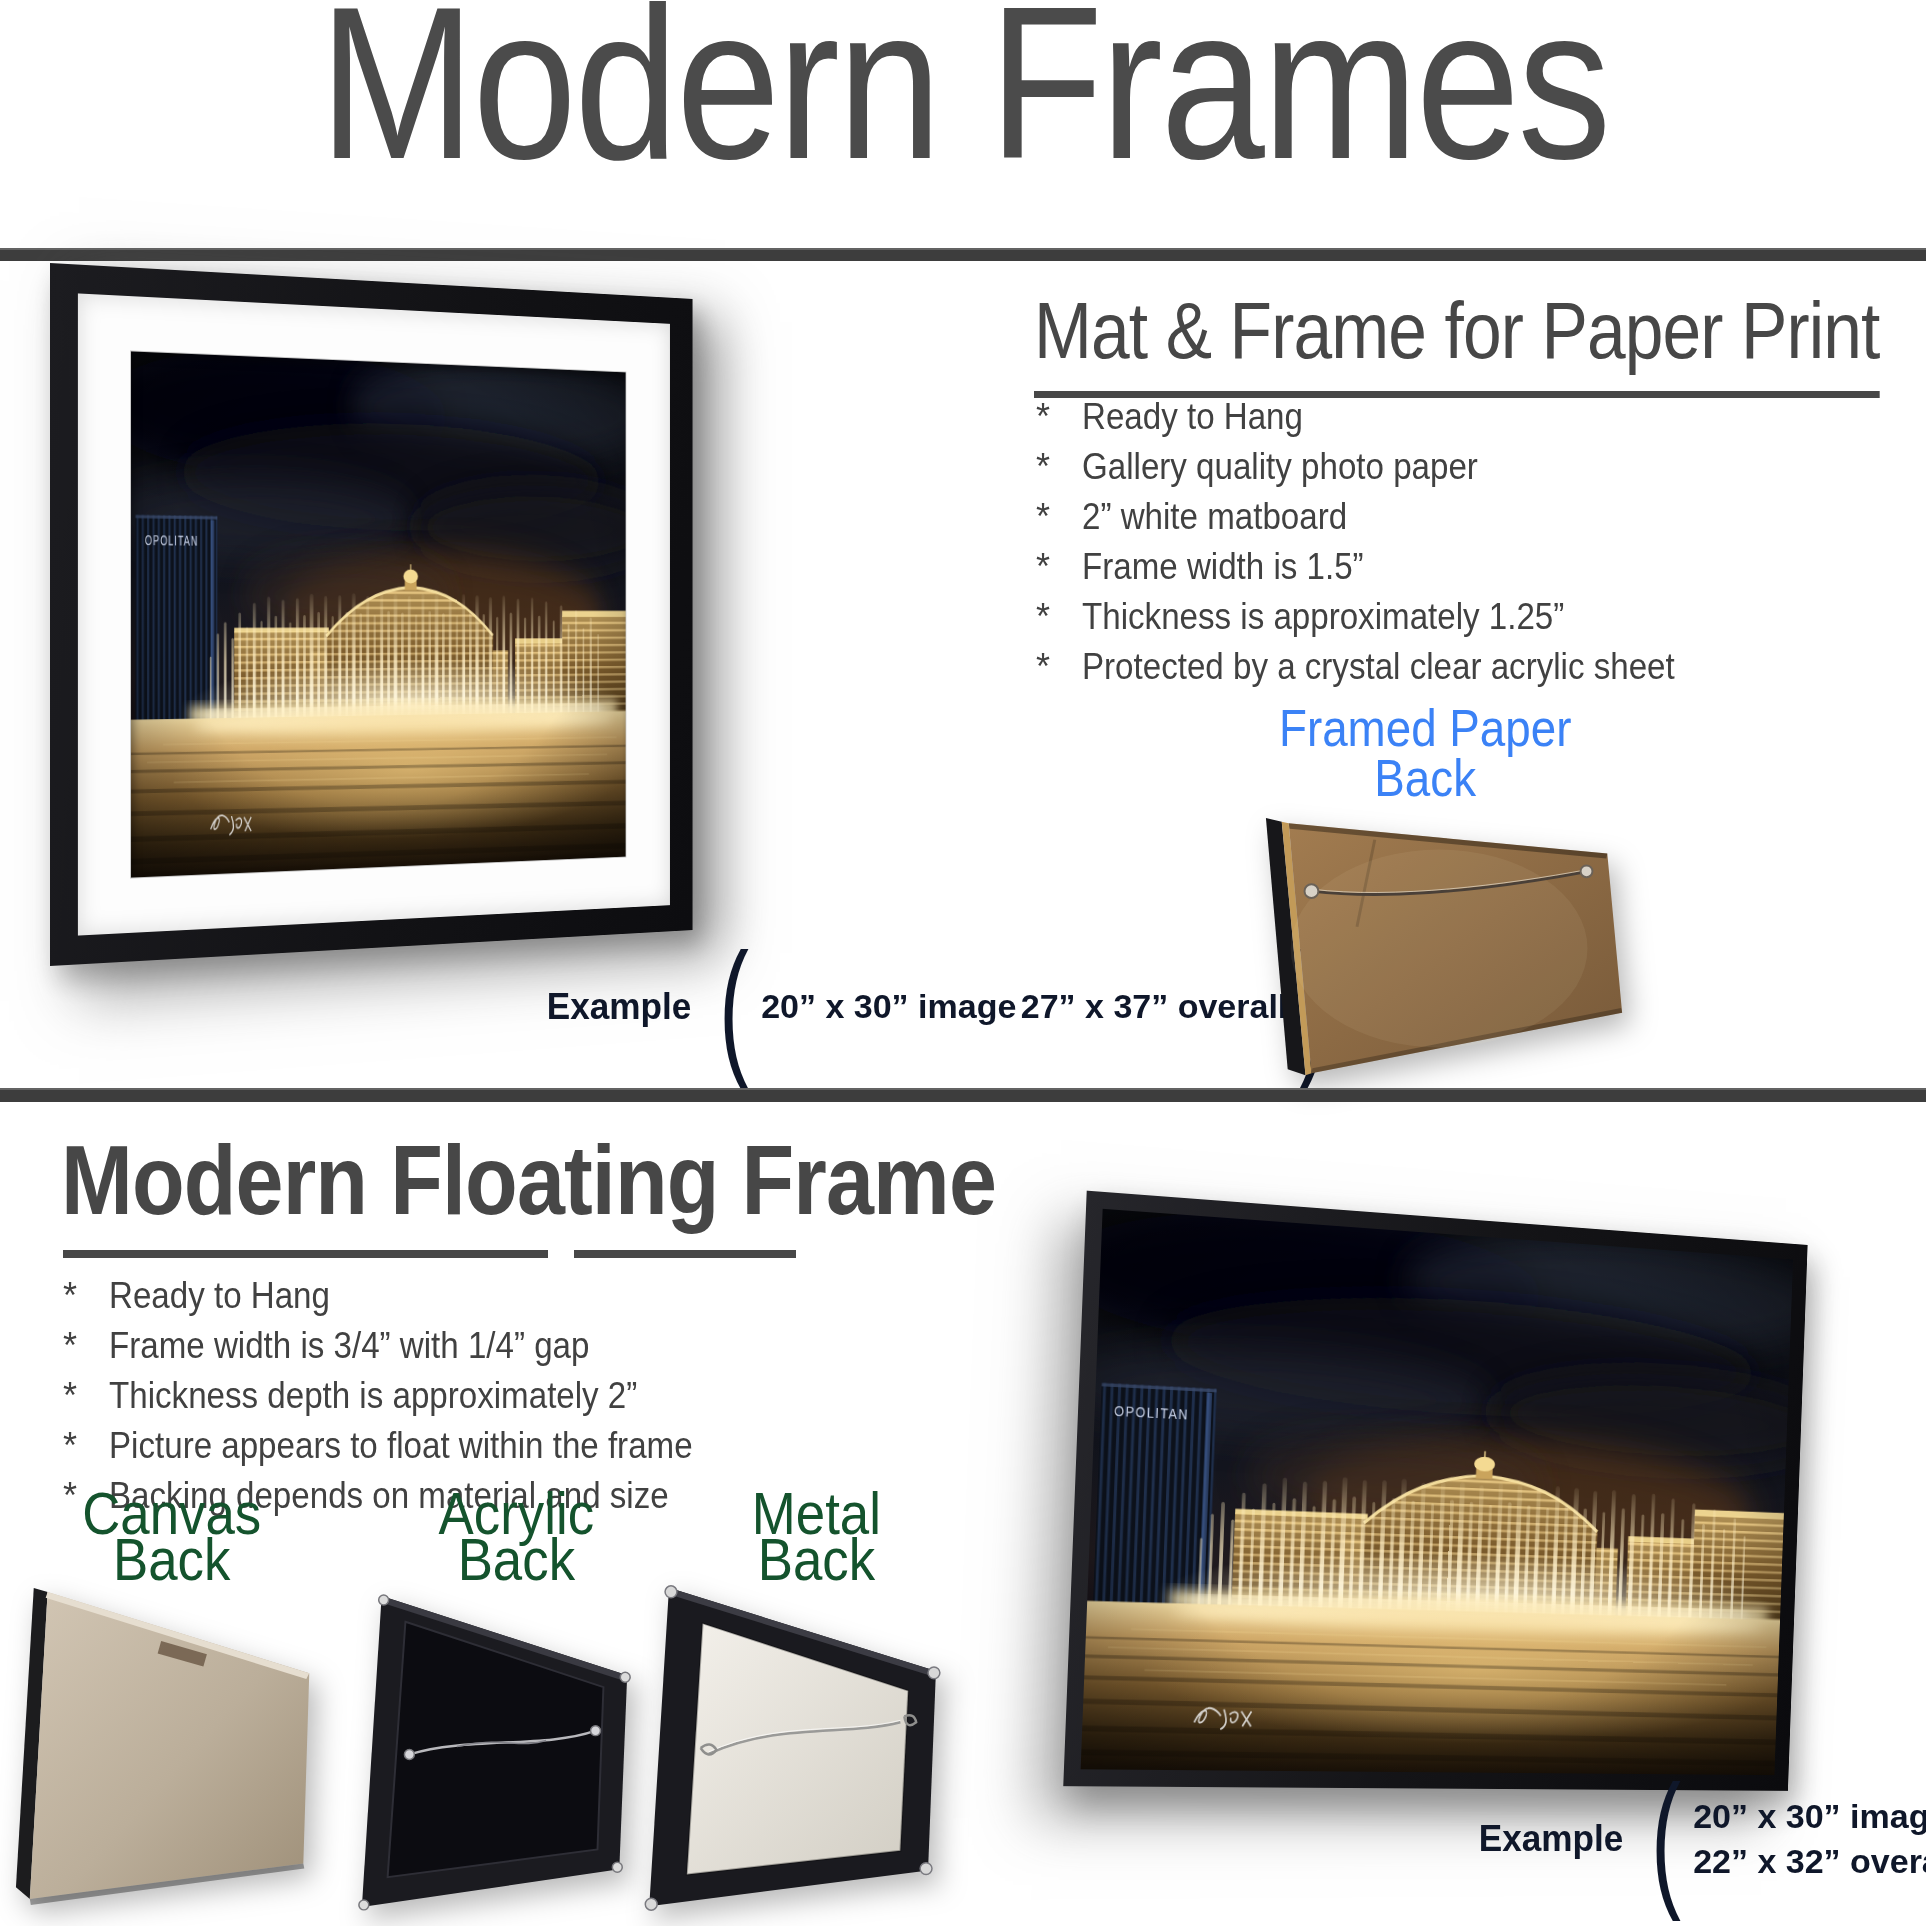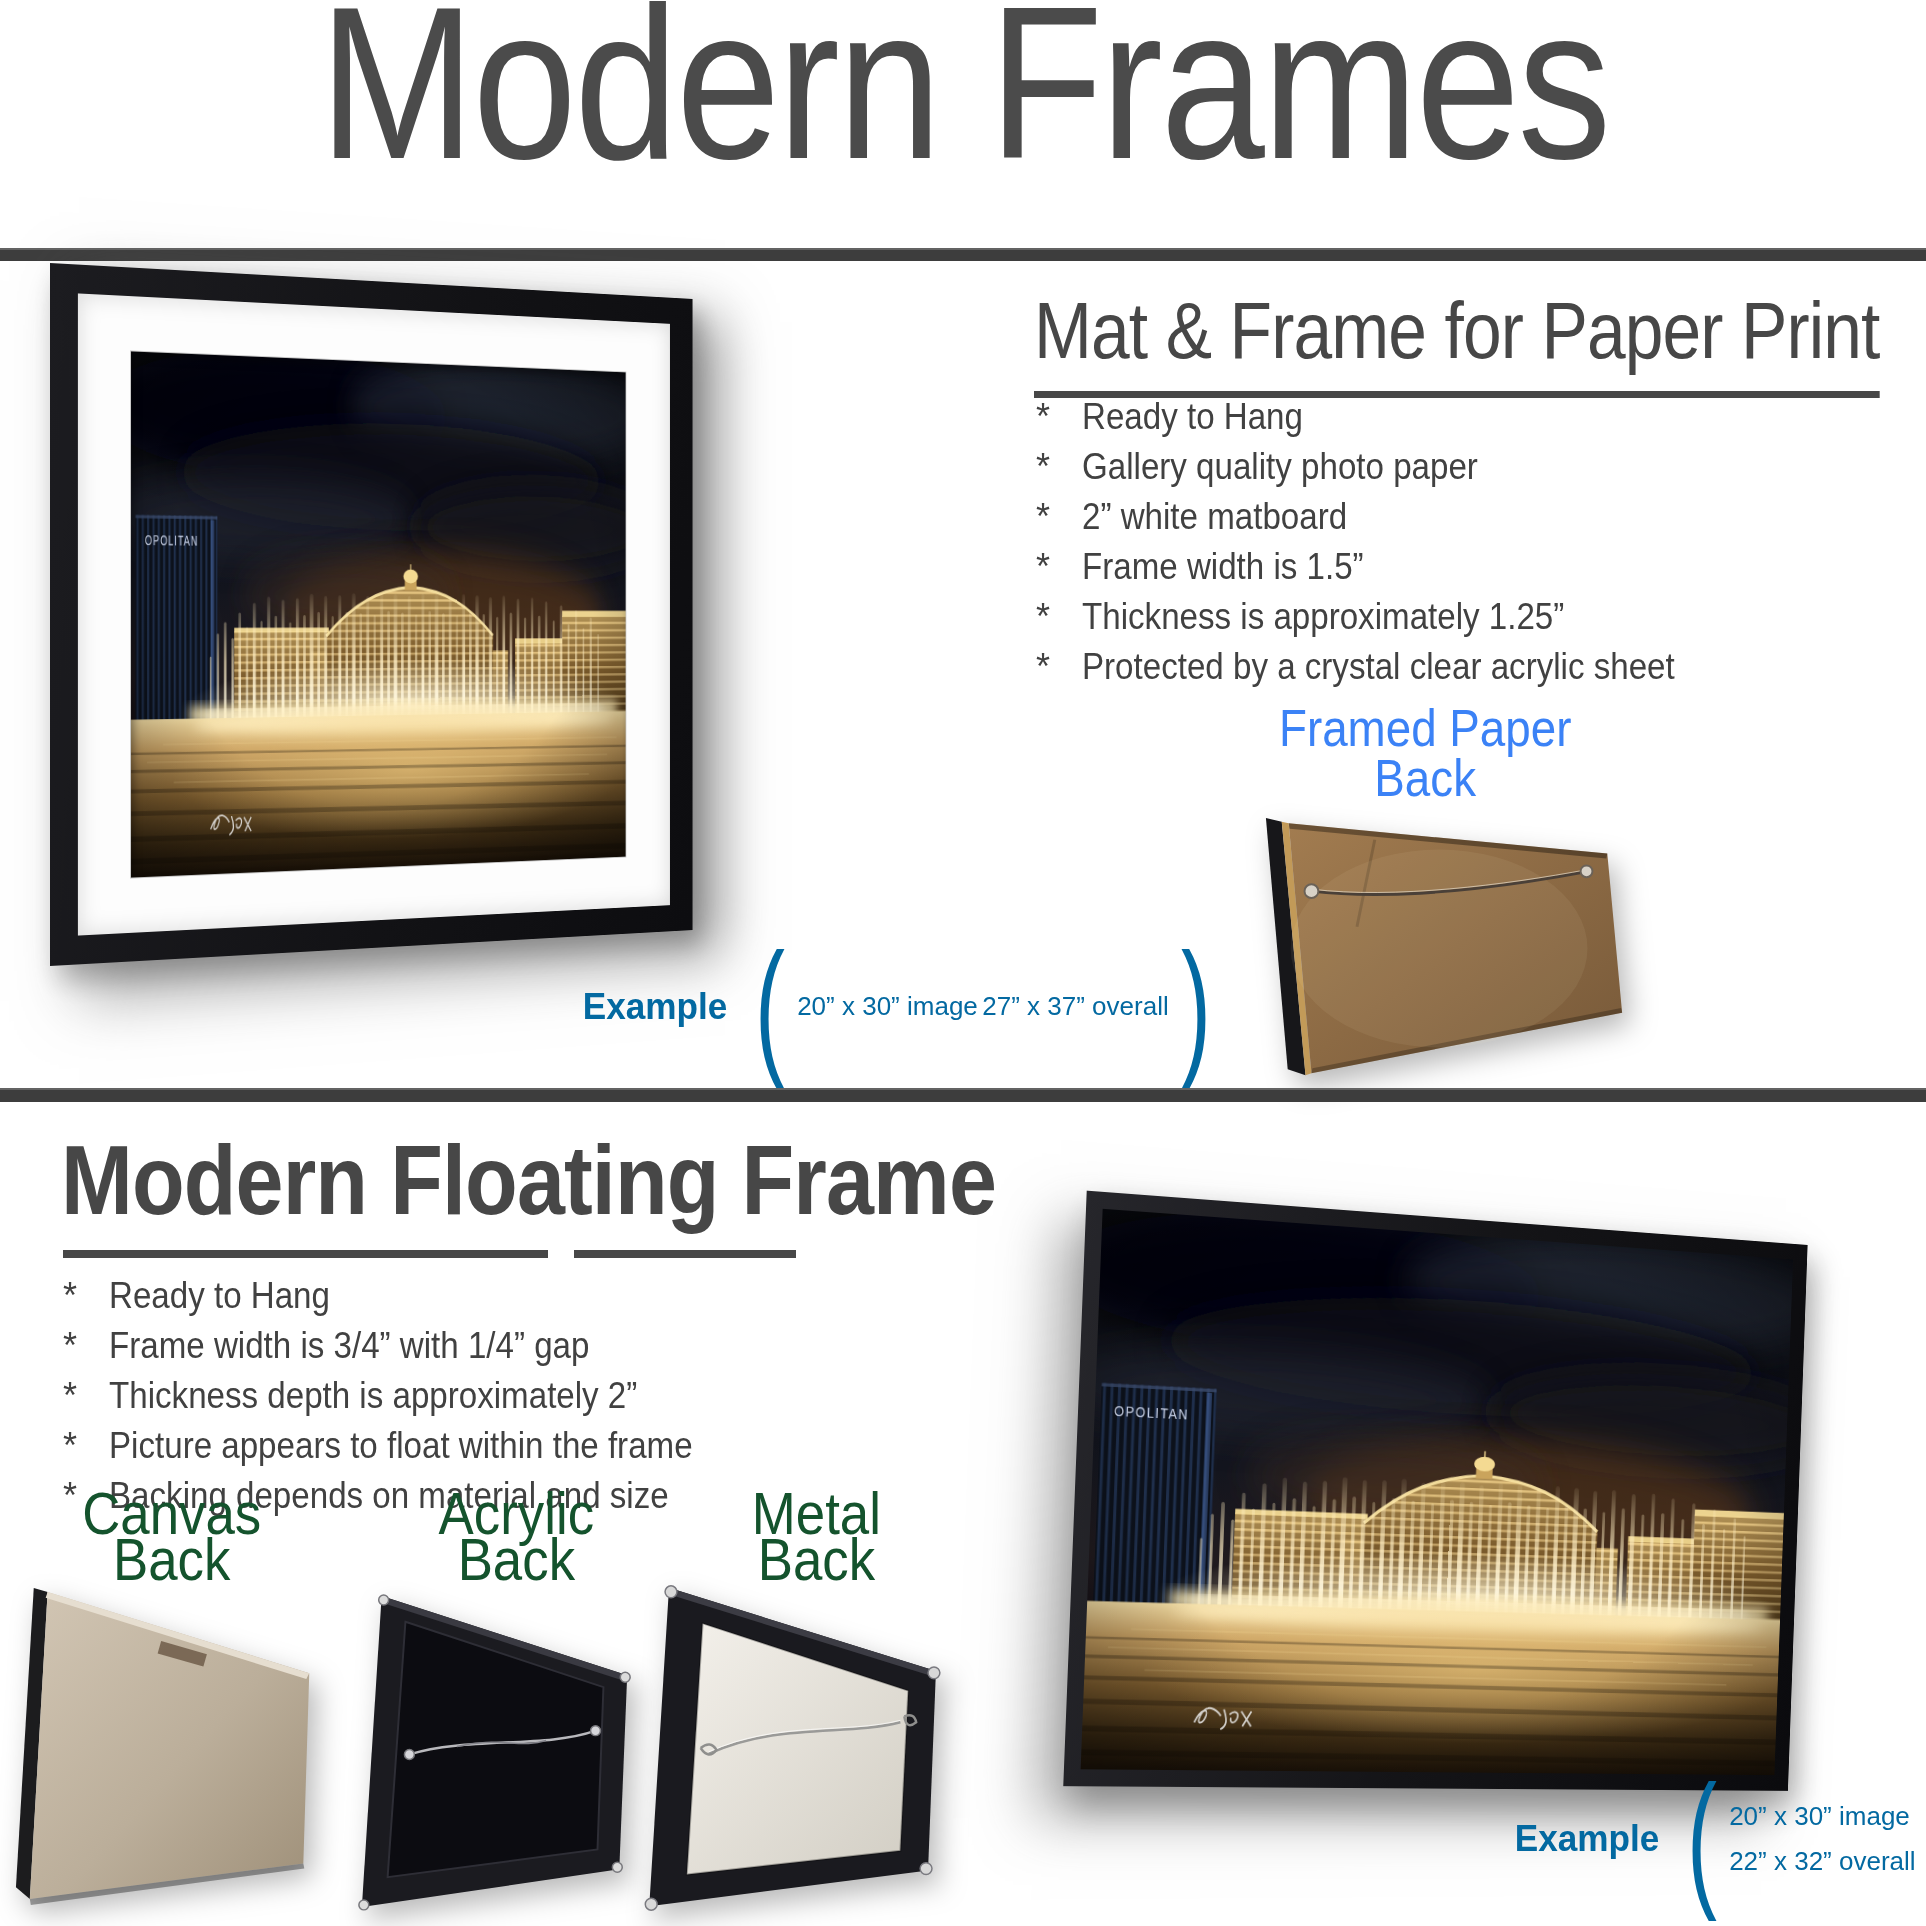--- a/index.html
+++ b/index.html
@@ -27,25 +27,25 @@
 
   
   .bullets { position:absolute; list-style:none; }
   .bullets li { display:flex; align-items:flex-start; height:50px; font-size:36px; color:#414141; }
   .bullets .star { width:46px; flex-shrink:0; font-weight:400; }
   .bullets .btext { display:inline-block; transform:scaleX(.92); transform-origin:left top; white-space:nowrap; }
   #bullets-mat { left:1036px; top:396px; }
   #bullets-float { left:63px; top:1275px; }
 
   
-  .example { position:absolute; display:flex; align-items:center; color:#0369a1;margin-left:36px; }
+  .example { position:absolute; display:flex; align-items:center; color:#0f172a; }
   .ex-label { font-size:37px; font-weight:700; margin-right:14px; transform:scaleX(.95); }
   .ex-paren { font-size:150px; font-weight:400; line-height:117px; transform:scaleX(.6); }
   .ex-lines { margin:0 2px; }
-  .ex-line { font-size:26px; font-weight:400; line-height:45px; white-space:nowrap;
+  .ex-line { font-size:34px; font-weight:700; line-height:45px; white-space:nowrap;
     transform:scaleX(.95); transform-origin:left center; }
   #example-top { left:543px; top:948px; }
   #example-bottom { left:1475px; top:1780px; }
 
   
   #matted-wrap { position:absolute; left:50px; top:263px; width:741px; height:703px;
     transform:perspective(1683px) rotateY(15deg); transform-origin:left center; }
   .matted-frame { width:100%; height:100%; padding:29px;
     background:linear-gradient(100deg,#1c1c20 0%,#121215 55%,#0d0d10 100%);
     box-shadow: 36px 26px 59px 6px rgba(90,90,90,.55), 10px 14px 26px rgba(0,0,0,.28); }

